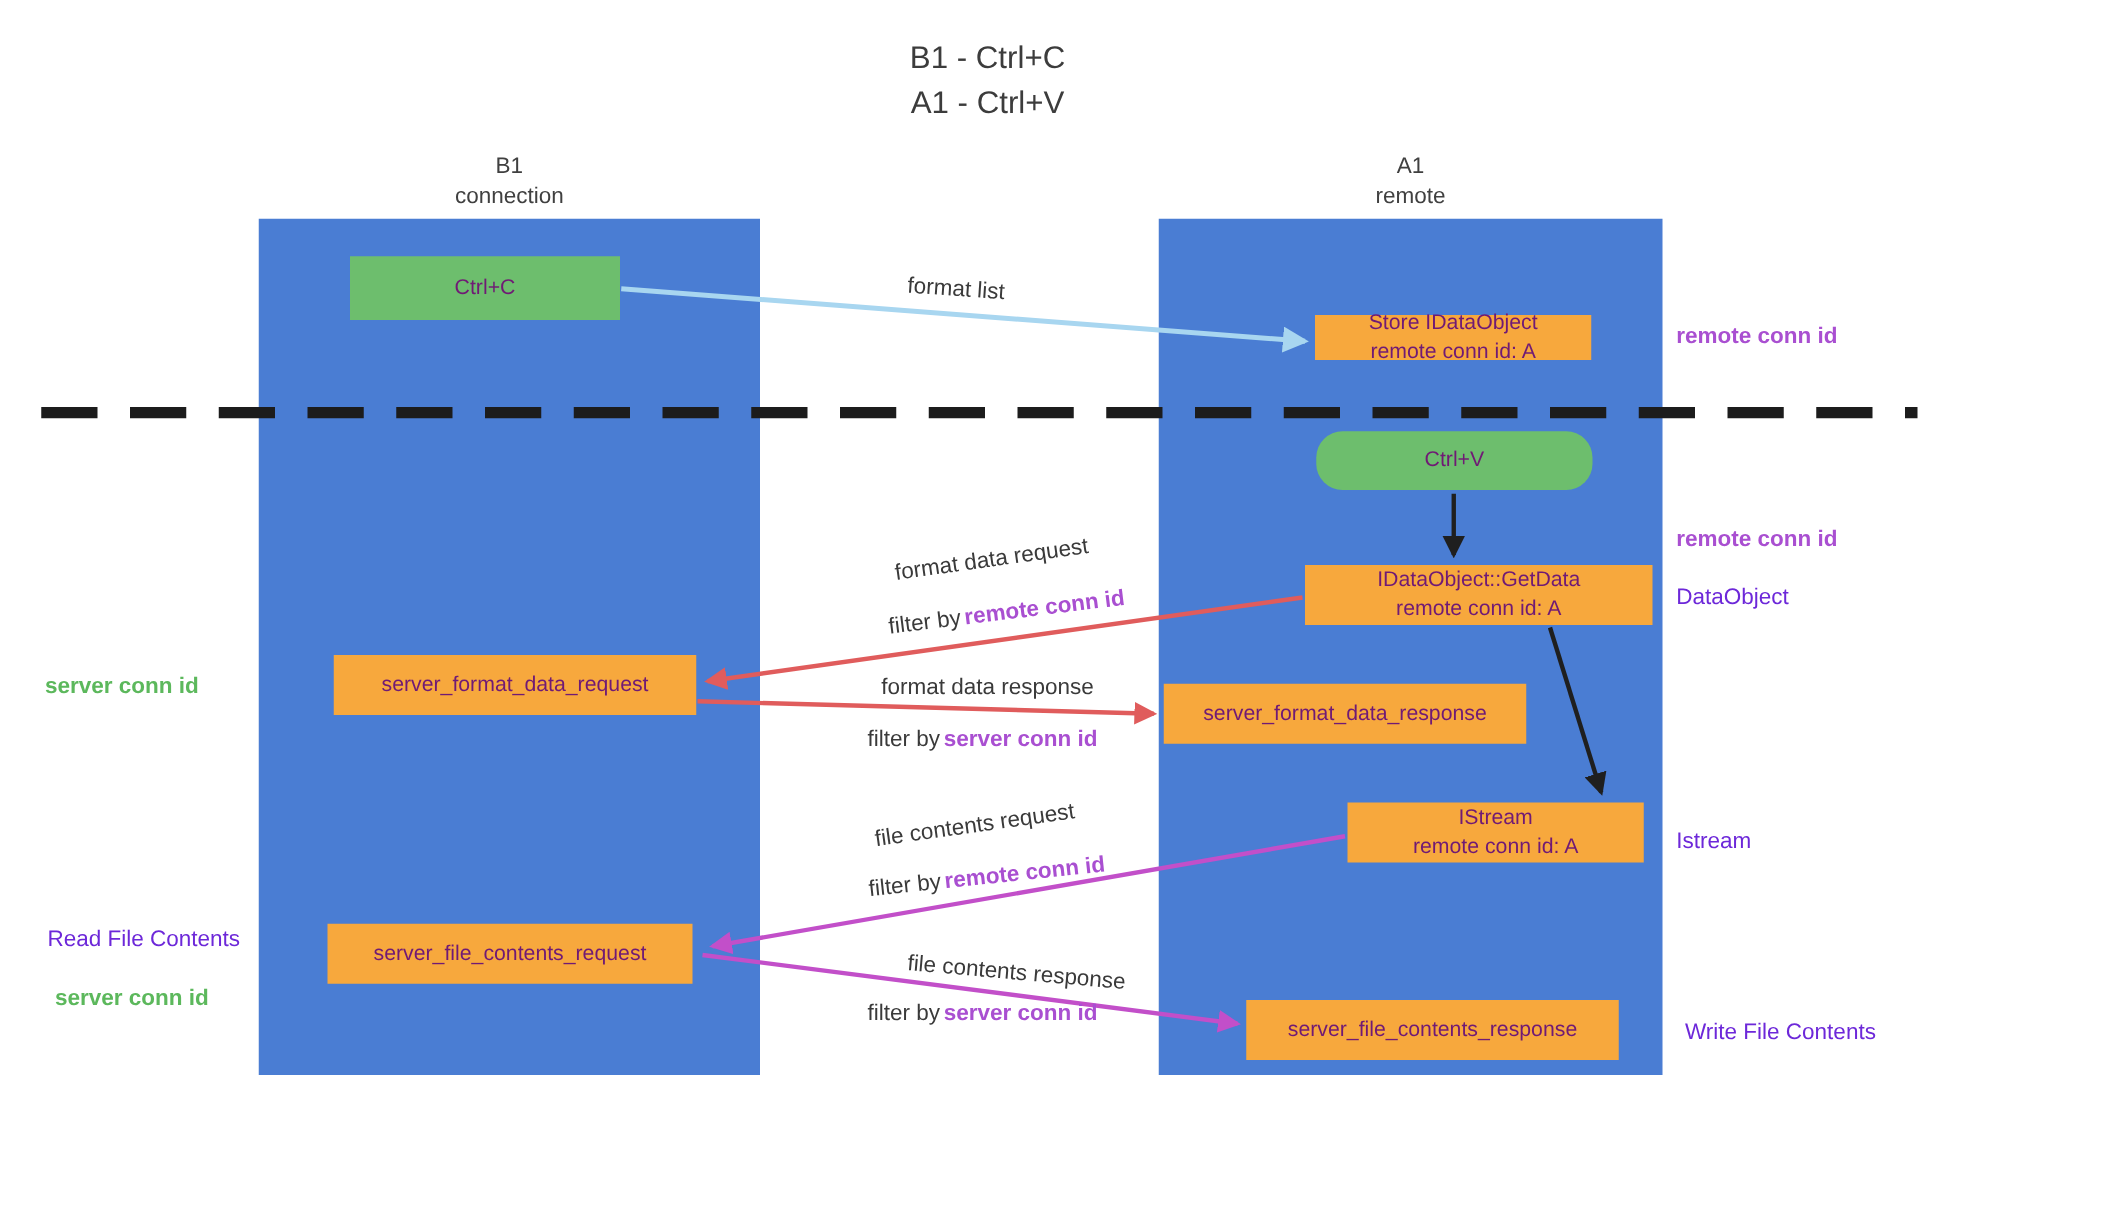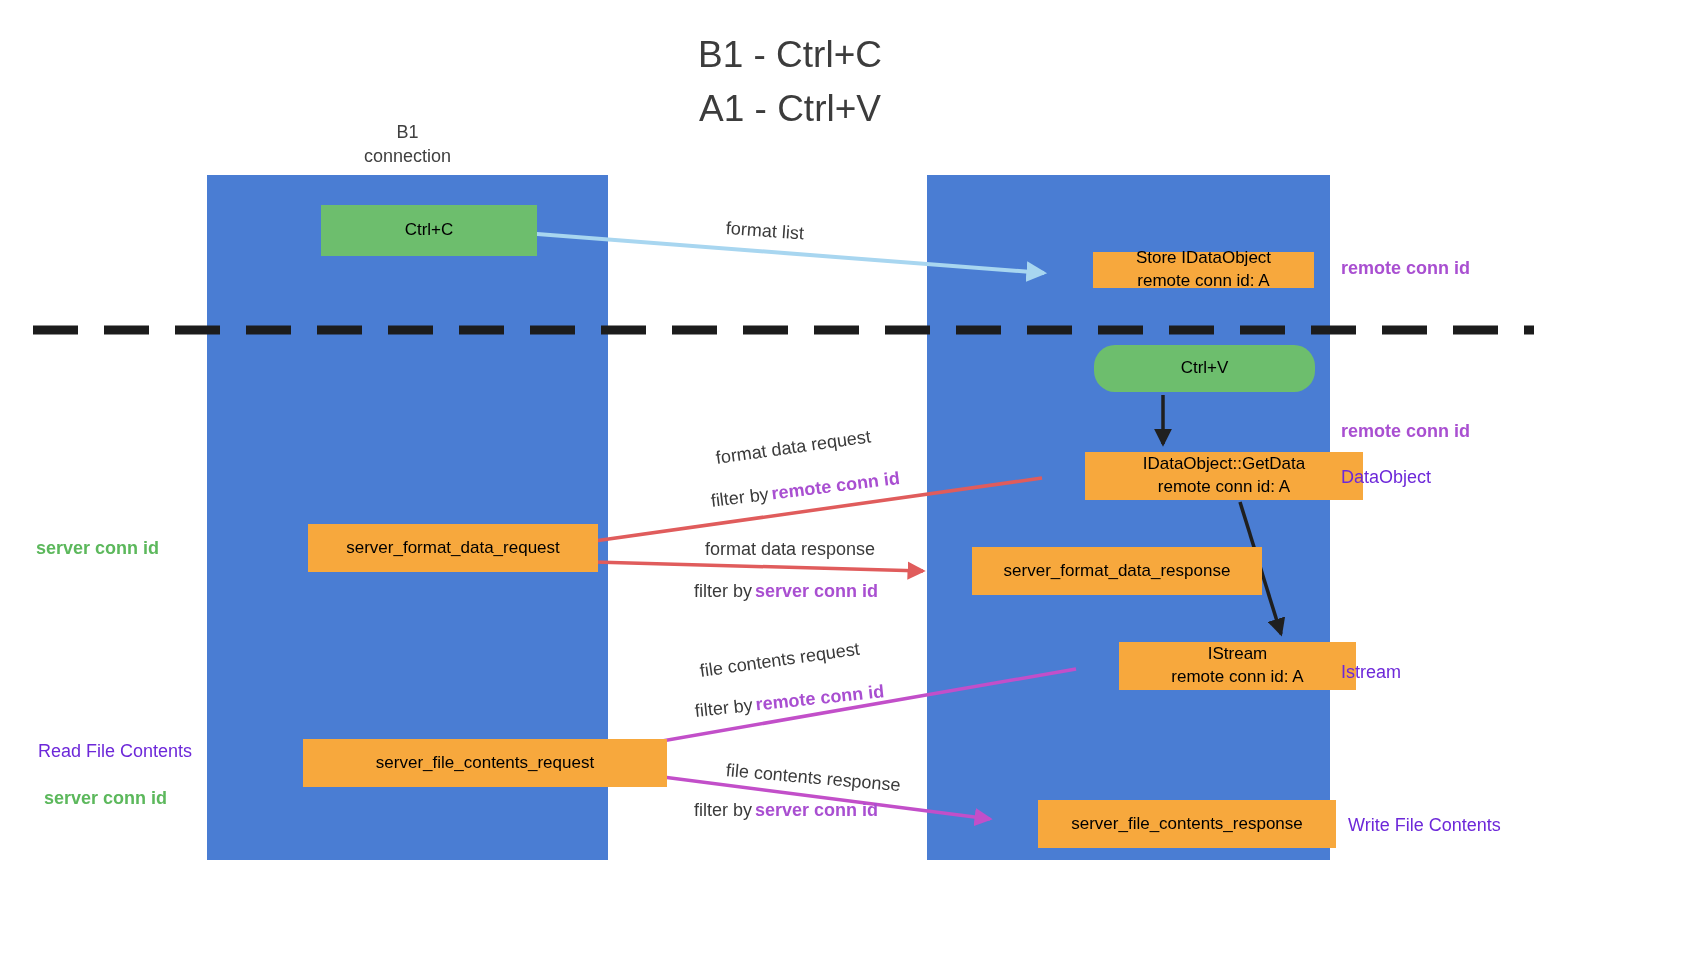--- a/index.html
+++ b/index.html
@@ -1,30 +1,30 @@
 <!DOCTYPE html>
 <html><head>
 <meta charset="utf-8">
 <style>
   * { margin:0; padding:0; box-sizing:border-box; }
   html,body { background:#ffffff; }
   body { font-family:"Liberation Sans", sans-serif; }
   .canvas { position:relative; width:1691px; height:972px; background:#ffffff; overflow:hidden; }
 
   .title { position:absolute; left:0; top:28px; width:1580px; text-align:center;
-           font-size:37px; color:#3c3c3c; line-height:1.45; }
+           font-size:25px; color:#3c3c3c; line-height:1.45; }
 
   .lane-label { position:absolute; text-align:center; font-size:18px; color:#404040; line-height:1.35; }
 
   .lane { position:absolute; background:#4A7DD3; }
 
   .overlay { position:absolute; left:0; top:0; pointer-events:none; }
 
   .node { position:absolute; display:flex; flex-direction:column; align-items:center; justify-content:center;
-          color:#000000; font-size:17px; text-align:left; line-height:1.35;margin-left:41px; }
+          color:#701a75; font-size:17px; text-align:left; line-height:1.35; }
   .node.green  { background:#6DBE6D; }
   .node.orange { background:#F7A83D; }
 
   .side-label { position:absolute; font-size:18px; color:#6d28d9; white-space:nowrap; }
   .side-label.purple { color:#A94FD1; font-weight:bold; }
   .side-label.green  { color:#5CB85C; font-weight:bold; }
 
   .arrow-label { position:absolute; font-size:18px; color:#3a3a3a; white-space:nowrap;
                  transform-origin:left center; }
   .arrow-label .purple-part { color:#A94FD1; font-weight:bold; margin-left:3px; }
@@ -35,20 +35,24 @@
 <div class="canvas">
 
   <div class="title">
     <div>B1 - Ctrl+C</div>
     <div>A1 - Ctrl+V</div>
   </div>
 
   <div class="lane-label" style="left:207px; top:120px; width:401px;">
     <div>B1</div>
     <div>connection</div>
+  </div>
+  <div class="lane-label" style="left:927px; top:120px; width:403px;">
+    <div>A1</div>
+    <div>remote</div>
   </div>
 
   <div class="lane" style="left:207px; top:175px; width:401px; height:685px;"></div>
   <div class="lane" style="left:927px; top:175px; width:403px; height:685px;"></div>
 
   <svg class="overlay" width="1691" height="972" viewBox="0 0 1691 972">
     <defs>
       <marker id="m-blue" viewBox="0 0 10 10" refX="8.5" refY="5" markerWidth="5.2" markerHeight="5.2" orient="auto">
         <path d="M0,0 L10,5 L0,10 Z" fill="#A8D6F0"></path>
       </marker>
@@ -104,21 +108,21 @@
 
   <div class="node orange" style="left:267px; top:524px; width:290px; height:48px;">
     <span>server_format_data_request</span>
   </div>
 
   <div class="node orange" style="left:1078px; top:642px; width:237px; height:48px;">
     <span>IStream</span>
     <span>remote conn id: A</span>
   </div>
 
-  <div class="node orange" style="left:262px; top:739px; width:364px; height:48px;">
+  <div class="node orange" style="left:262px; top:739px; width:292px; height:48px;">
     <span>server_file_contents_request</span>
   </div>
 
   <div class="node orange" style="left:997px; top:800px; width:298px; height:48px;">
     <span>server_file_contents_response</span>
   </div>
 
   <div class="side-label purple" style="left:1341px; top:258px;">remote conn id</div>
   <div class="side-label purple" style="left:1341px; top:421px;">remote conn id</div>
   <div class="side-label" style="left:1341px; top:467px;">DataObject</div>

